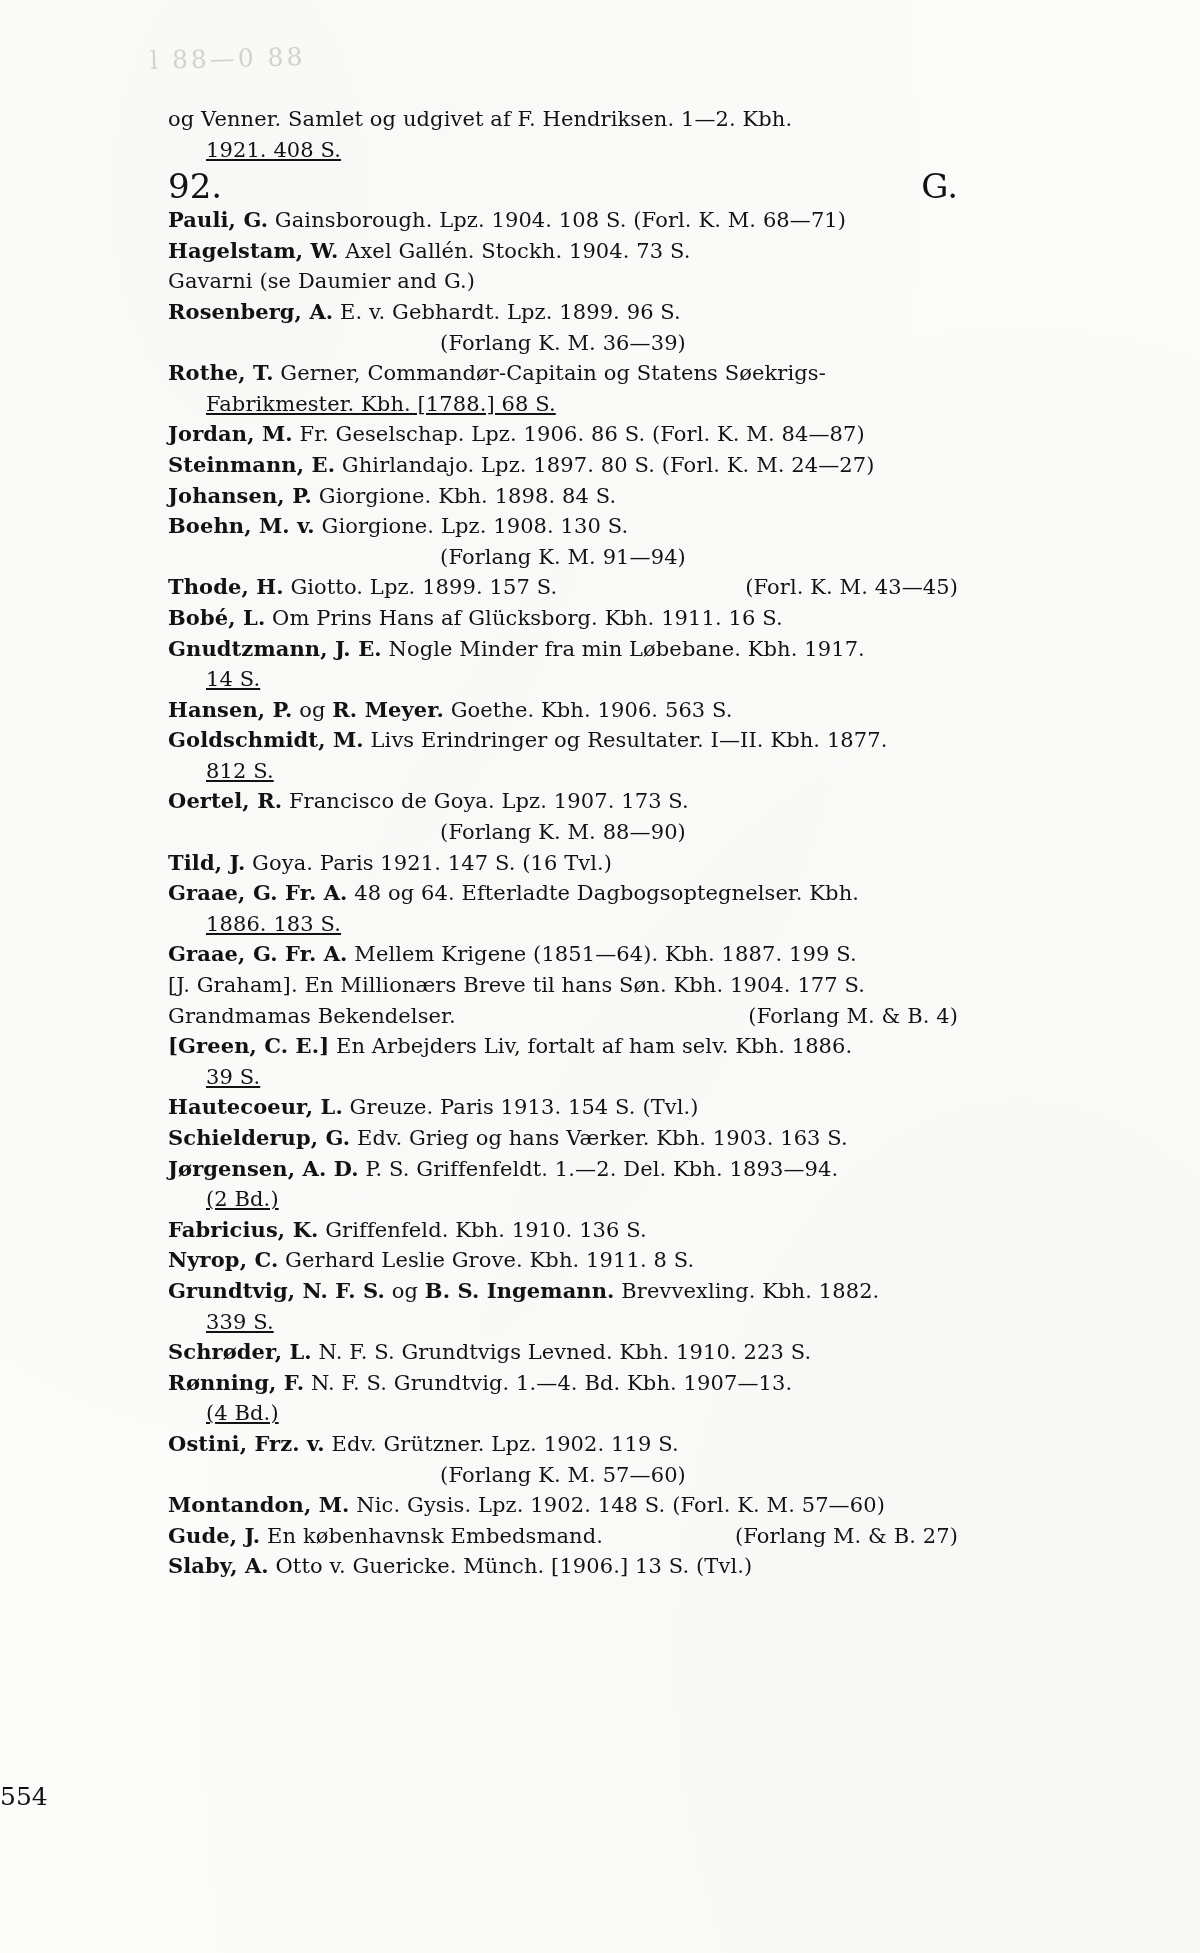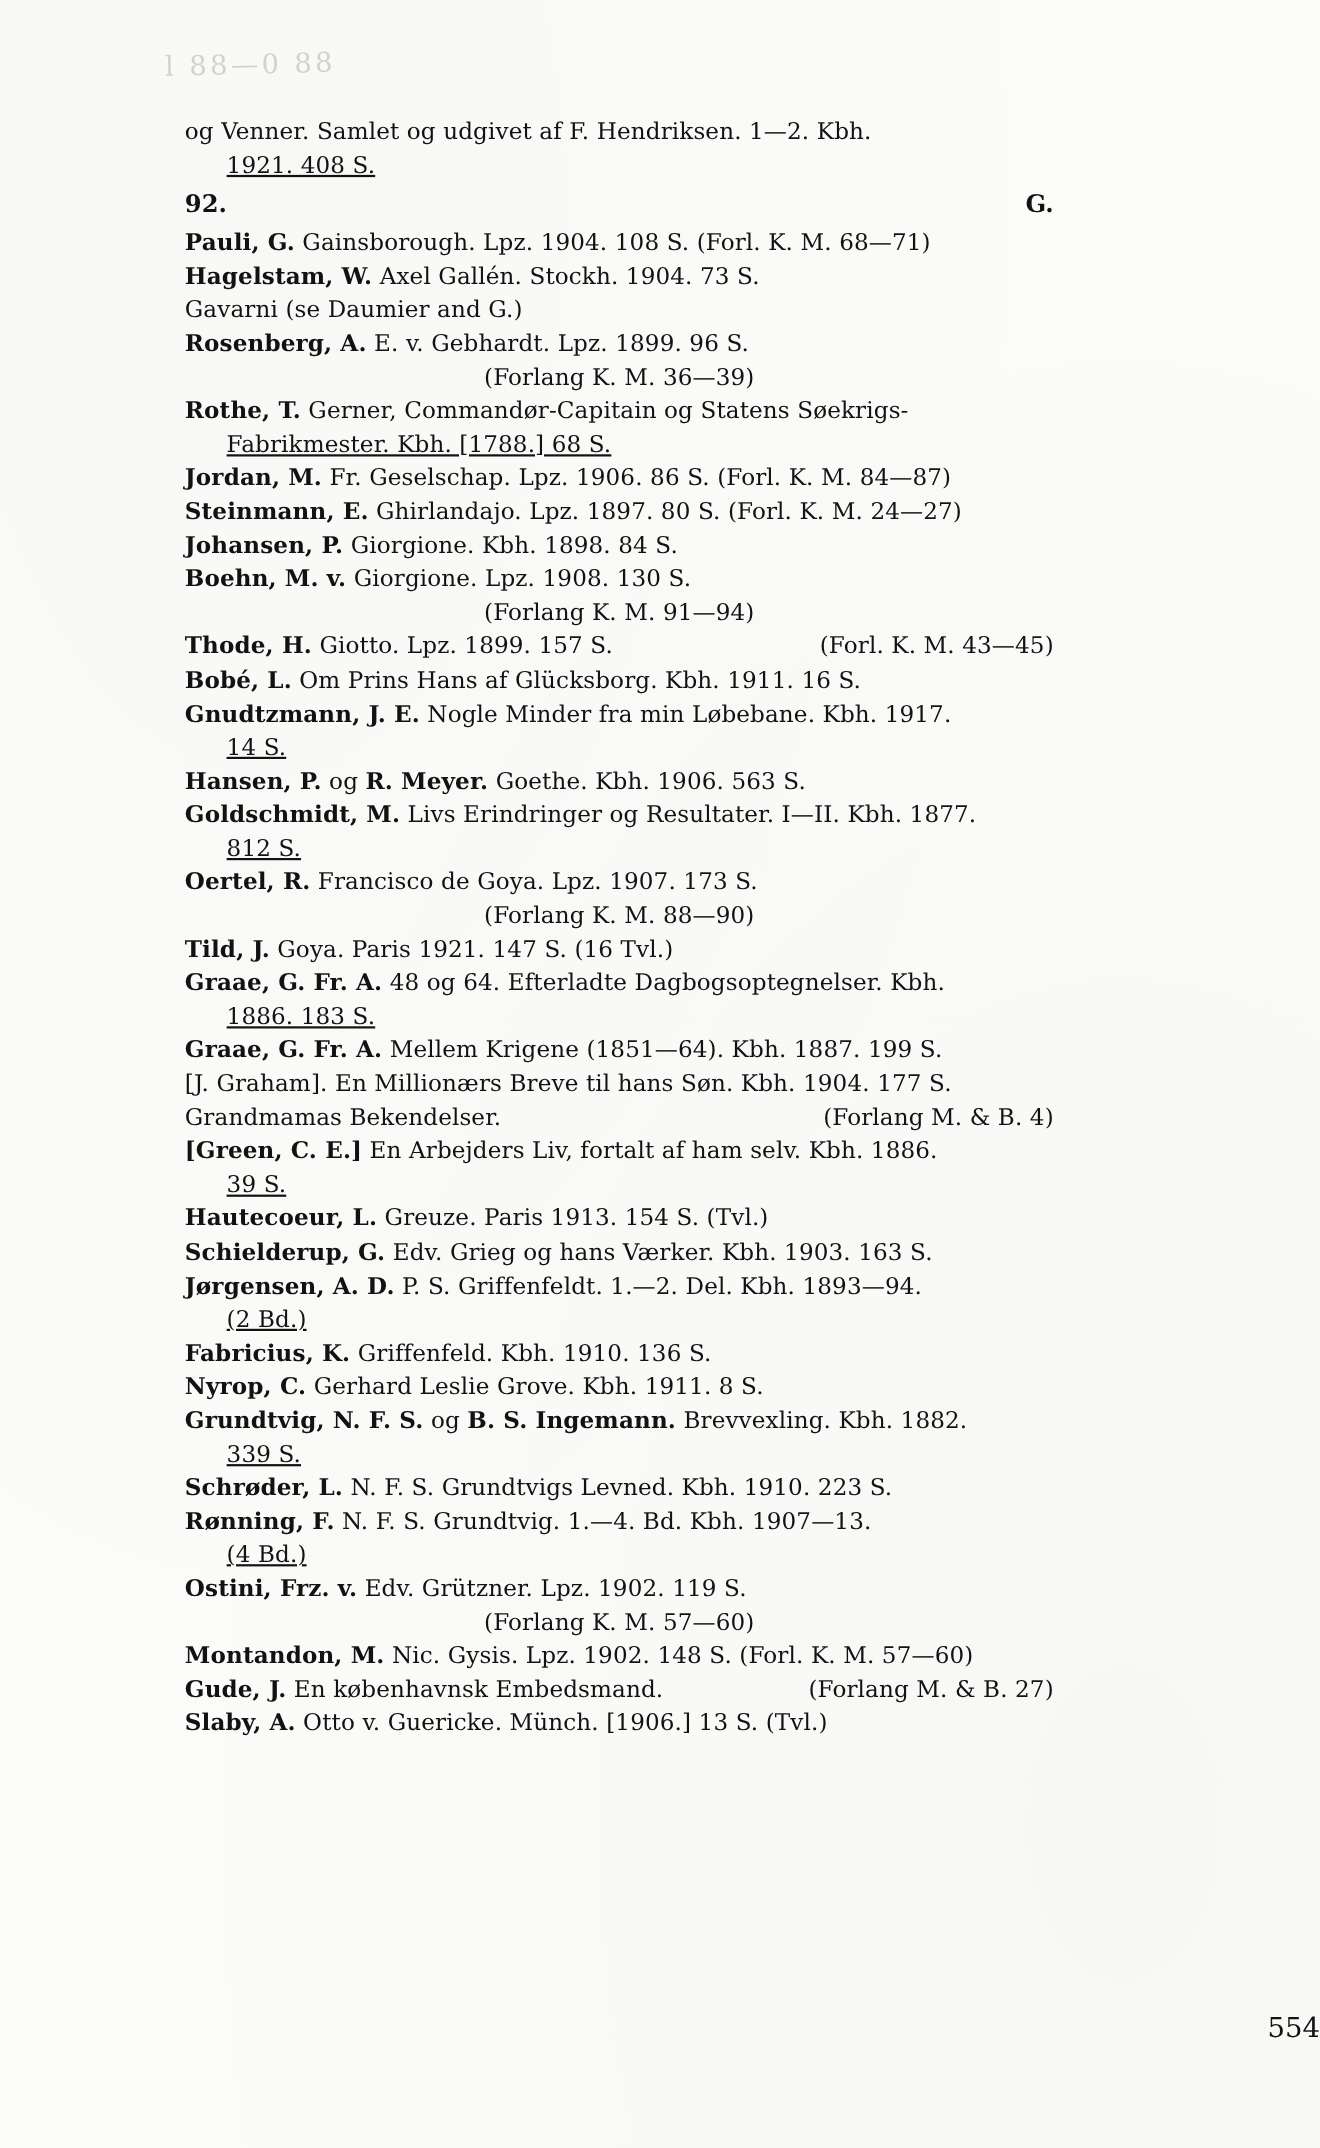--- a/index.html
+++ b/index.html
@@ -73,35 +73,34 @@
     white-space: nowrap;
     gap: 13px;
   }
   b, .b {
     font-weight: bold;
   }
   .hdr {
     display: flex;
     justify-content: space-between;
     align-items: center;
-    font-weight: bold;
-    font-size: 22px;
+    font-weight: normal;
+    font-size: 34px;
     line-height: 34px;
     margin-top: 4px;
     margin-bottom: 2px;
   }
   .folio {
     position: absolute;
     left: 0;
     top: 1782px;
     width: 1200px;
-    text-align: right;
+    text-align: left;
     font-size: 25px;
     font-family: "DejaVu Serif", serif;
-    margin-top: 47px;
   }
 </style>
 </head>
 <body>
 
 <div class="page">
 
   <div class="ghost ghost-top">l 88—0 88</div>
 
   <div class="content">

